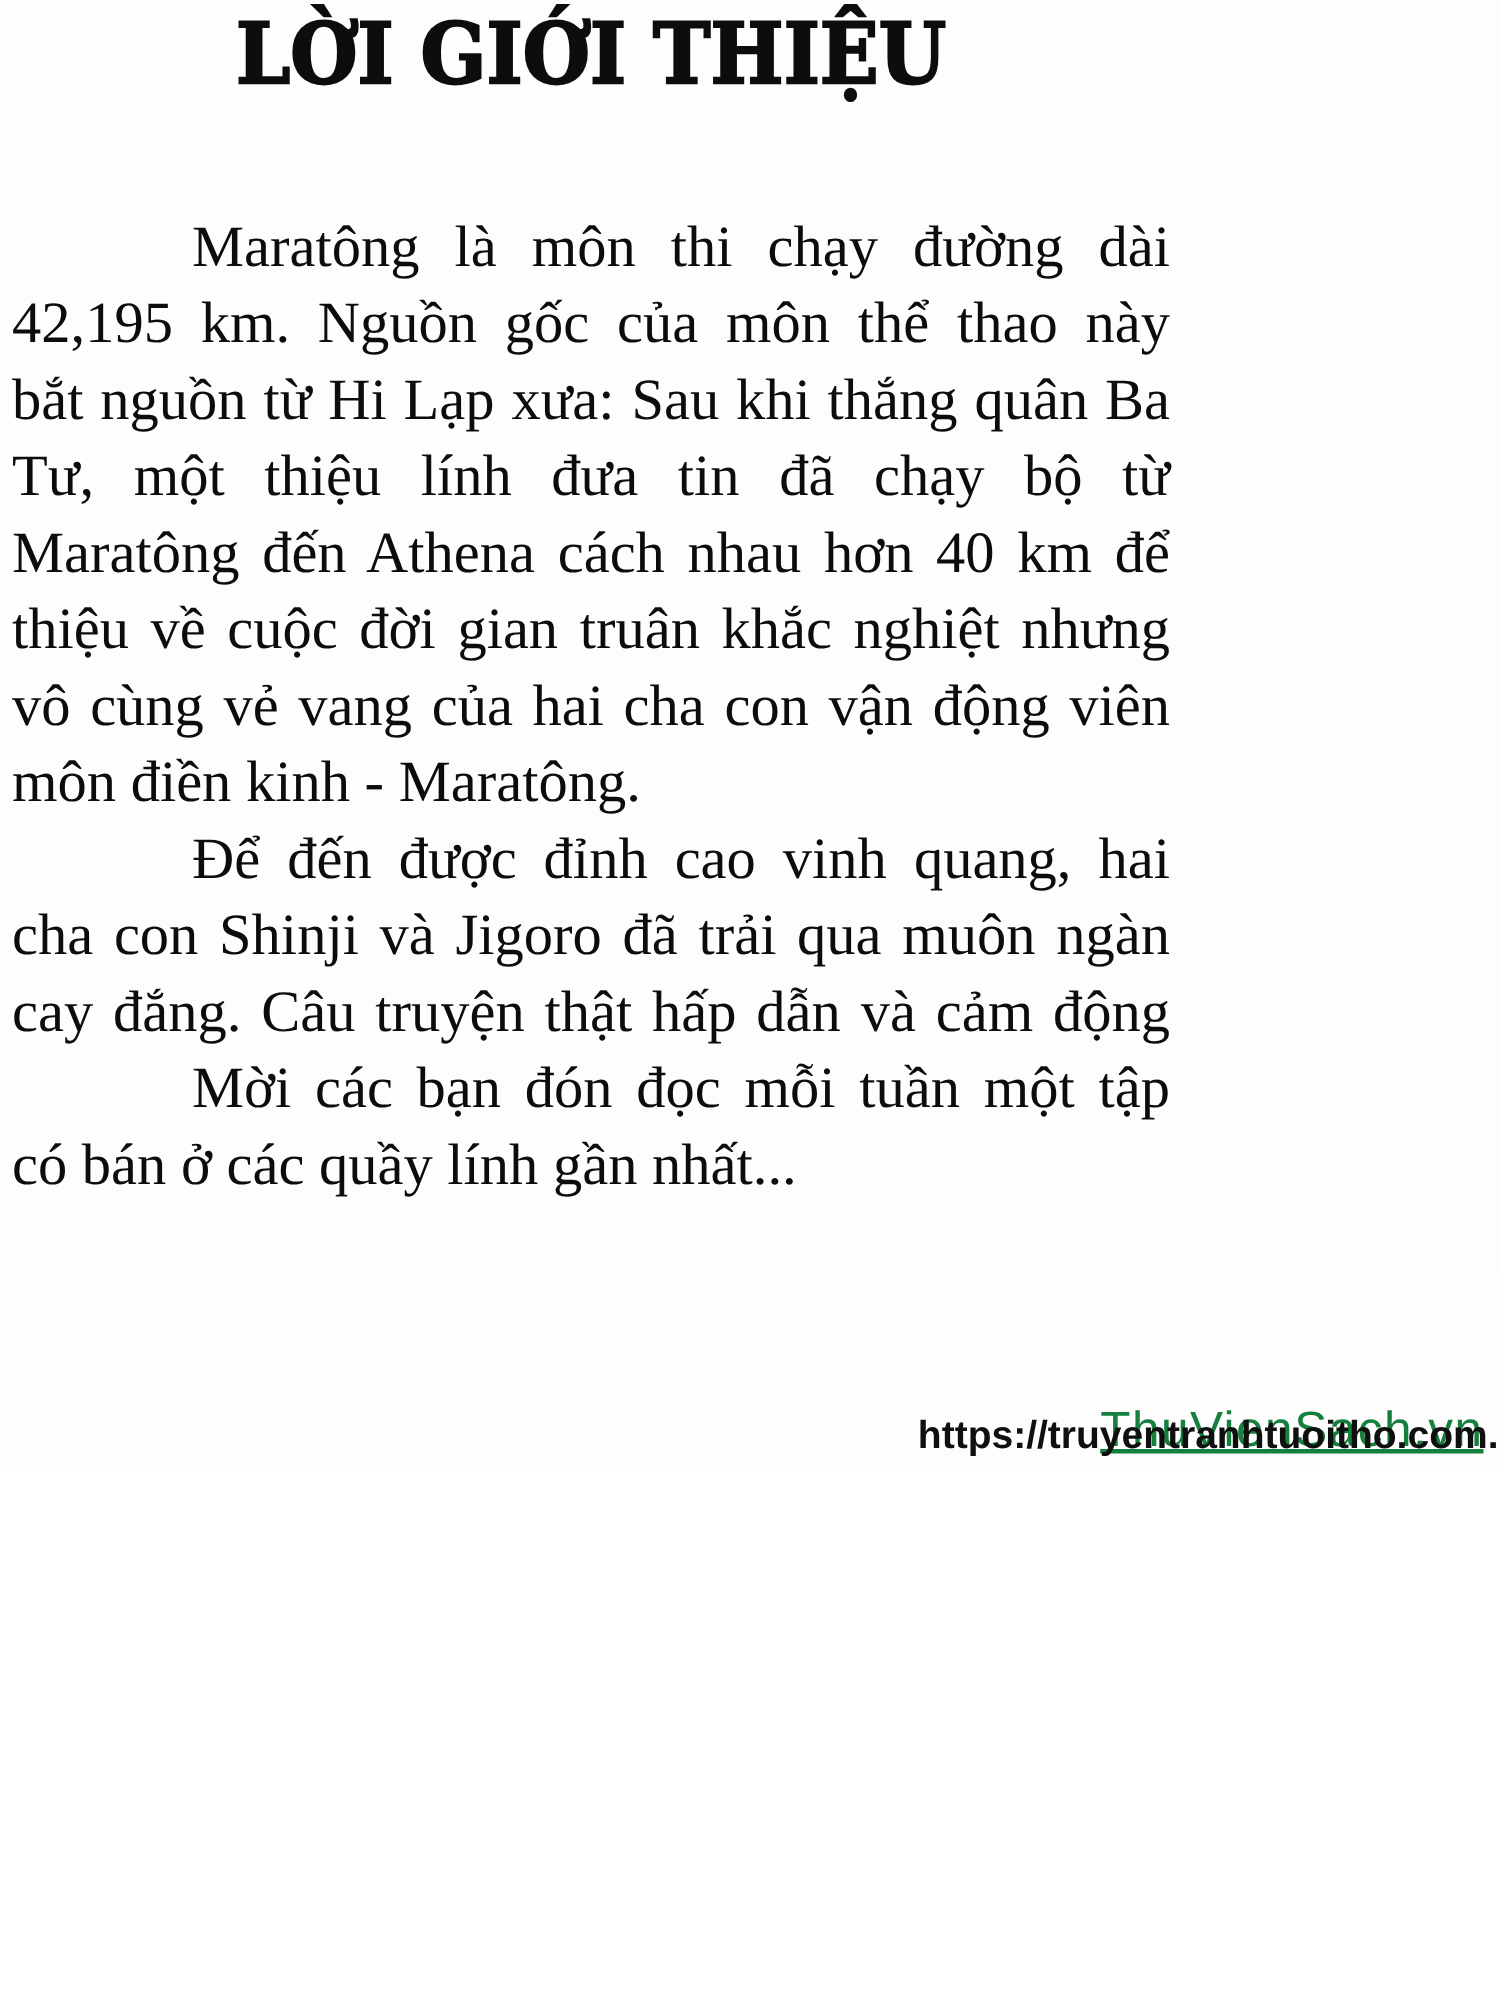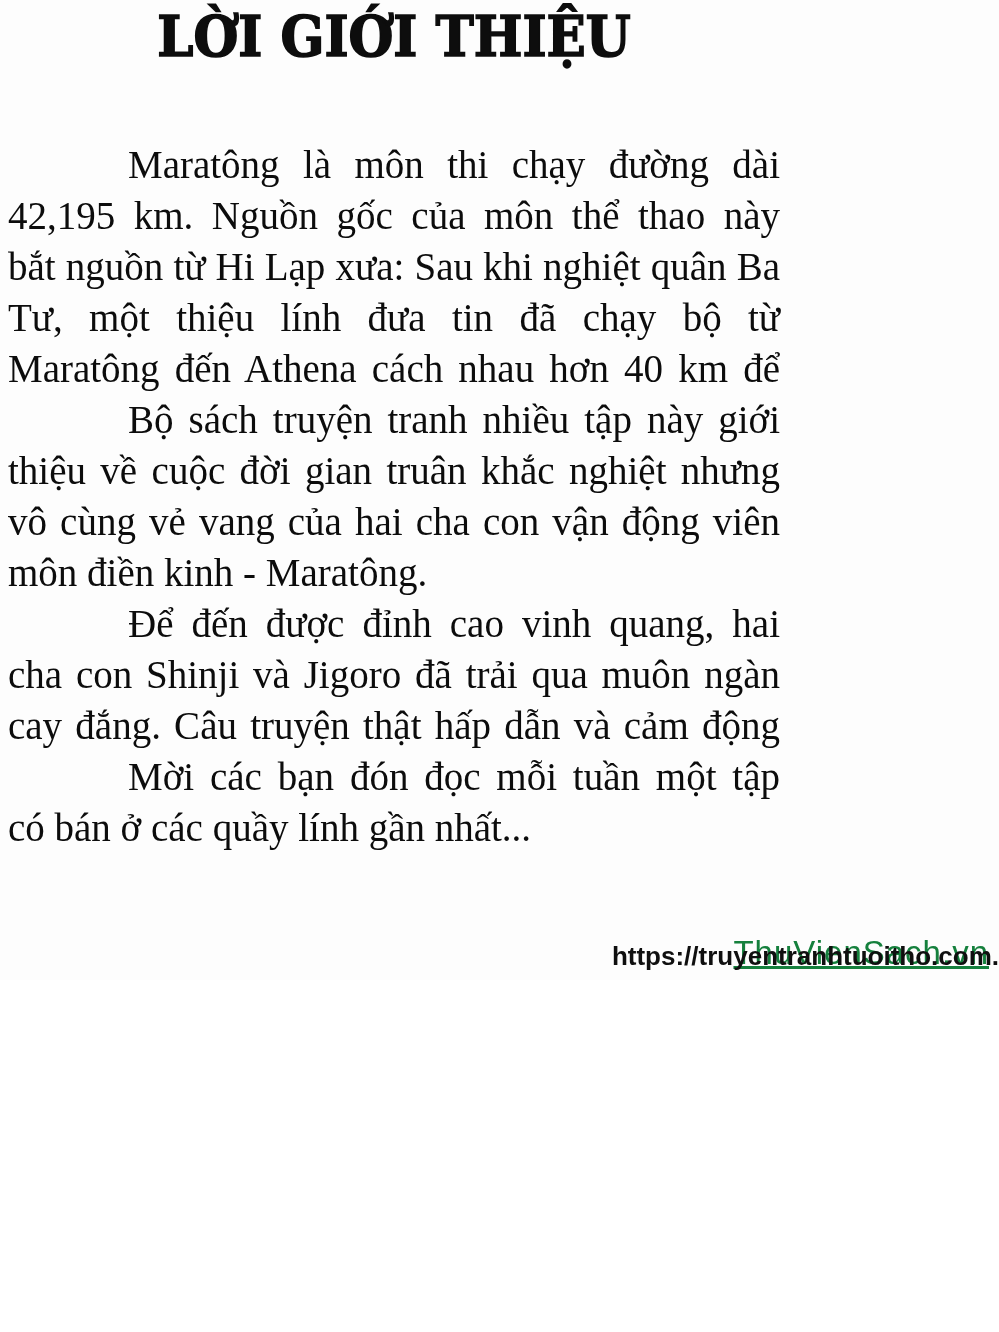--- a/index.html
+++ b/index.html
@@ -85,24 +85,23 @@
 </style>
 </head>
 <body>
 
 <div class="page">
   <div class="content">
     <h1 class="title">LỜI GIỚI THIỆU</h1>
     <div class="body-text">
         <div class="line pfirst">Maratông là môn thi chạy đường dài</div>
         <div class="line">42,195 km. Nguồn gốc của môn thể thao này</div>
-        <div class="line">bắt nguồn từ Hi Lạp xưa: Sau khi nghiệt quân Ba</div>
+        <div class="line">bắt nguồn từ Hi Lạp xưa: Sau khi thắng quân Ba</div>
         <div class="line">Tư, một thiệu lính đưa tin đã chạy bộ từ</div>
         <div class="line">Maratông đến Athena cách nhau hơn 40 km để</div>
-        <div class="line pfirst">Bộ sách truyện tranh nhiều tập này giới</div>
         <div class="line">thiệu về cuộc đời gian truân khắc nghiệt nhưng</div>
         <div class="line">vô cùng vẻ vang của hai cha con vận động viên</div>
         <div class="line plast">môn điền kinh - Maratông.</div>
         <div class="line pfirst">Để đến được đỉnh cao vinh quang, hai</div>
         <div class="line">cha con Shinji và Jigoro đã trải qua muôn ngàn</div>
         <div class="line">cay đắng. Câu truyện thật hấp dẫn và cảm động</div>
         <div class="line pfirst">Mời các bạn đón đọc mỗi tuần một tập</div>
         <div class="line plast">có bán ở các quầy lính gần nhất...</div>
       </div>
   </div>

